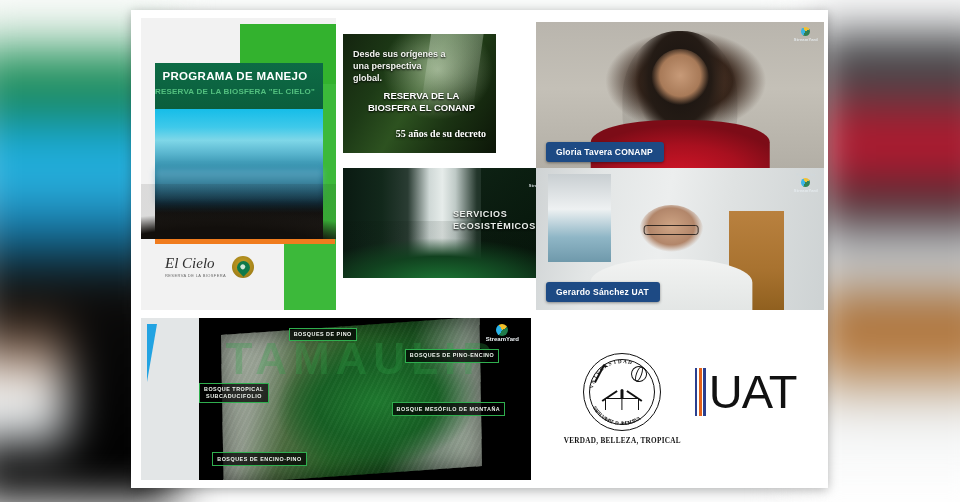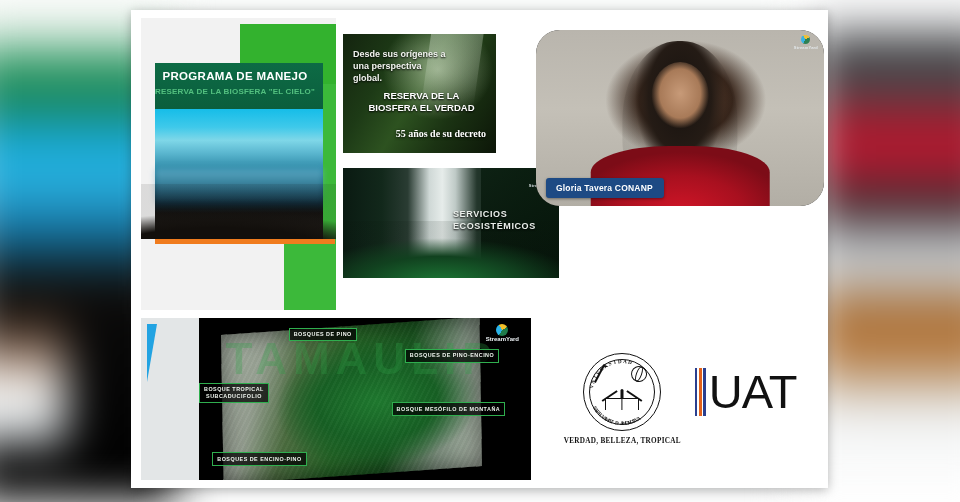--- a/index.html
+++ b/index.html
@@ -178,21 +178,21 @@
     width:9px; height:9px; border-radius:50%;
     background: conic-gradient(from 210deg,#2bb3e8 0deg 120deg,#f3c02a 120deg 210deg,#1f7a4a 210deg 360deg);
   }
   .sy-mini .txt { font-size:4px; color:#e8eef2; font-weight:bold; letter-spacing:.2px; }
   .sy-mini .pre { font-size:3.2px; color:#cfd8de; letter-spacing:.2px; }
 
   
   .vid {
     position:absolute; left:405px; width:288px; overflow:hidden; background:#1b1b1b;
   }
-  .vid-1 { top:20px; height:176px;border-radius:24px; }
+  .vid-1 { top:12px; height:148px; }
   .vid-2 { top:158px; height:142px; }
   .vid .frame { position:absolute; inset:0; }
   .vid-1 .frame {
     background:
       radial-gradient(45% 55% at 52% 40%, #6b4a38 0%, #3a271c 36%, rgba(0,0,0,0) 62%),
       linear-gradient(180deg,#b9b5ad 0%,#c4c0b7 45%,#b2aea5 100%);
   }
   .vid-1 .hair {
     position:absolute; left:50%; top:6%; width:40%; height:94%; transform:translateX(-50%);
     background: radial-gradient(50% 60% at 50% 34%, #17120f 0%, #241b15 55%, rgba(20,16,13,.1) 78%);
@@ -360,26 +360,35 @@
 
     <div class="cover">
       <div class="cover-green-top"></div>
       <div class="cover-green-right"></div>
       <div class="cover-band">
         <div class="t1">PROGRAMA DE MANEJO</div>
         <div class="t2">RESERVA DE LA BIOSFERA "EL CIELO"</div>
       </div>
       <div class="cover-photo"></div>
       <div class="cover-orange"></div>
+      <div class="cover-logo">
+        <div>
+          <div class="name">El Cielo</div>
+          <div class="sub">RESERVA DE LA BIOSFERA</div>
+        </div>
+        <div class="badge">
+            <i></i>
+          </div>
+      </div>
     </div>
 
     <div class="slide-a">
       <div class="jungle"></div>
       <div class="hdr">Desde sus orígenes a una perspectiva global.</div>
-      <div class="mid">RESERVA DE LA BIOSFERA EL VERDAD</div>
+      <div class="mid">RESERVA DE LA BIOSFERA EL CONANP</div>
       <div class="yrs">55 años de su decreto</div>
     </div>
 
     <div class="slide-b">
       <div class="falls"></div>
       <div class="cap">SERVICIOS ECOSISTÉMICOS</div>
       <div class="sy-mini">
         <div class="dot"></div>
         <div class="txt">StreamYard</div>
       </div>
@@ -391,20 +400,35 @@
         <div class="face"></div>
         <div class="shirt"></div>
       </div>
       <div class="sy-mini">
         <div class="dot"></div>
         <div class="txt">StreamYard</div>
       </div>
       <div class="namebar">Gloria Tavera CONANP</div>
     </div>
 
+    <div class="vid vid-2">
+      <div class="frame">
+        <div class="win"></div>
+        <div class="door"></div>
+        <div class="head"></div>
+        <div class="glasses"></div>
+        <div class="shirt"></div>
+      </div>
+      <div class="sy-mini">
+        <div class="pre">Powered by</div>
+        <div class="dot"></div>
+        <div class="txt">StreamYard</div>
+      </div>
+      <div class="namebar">Gerardo Sánchez UAT</div>
+    </div>
 
     <div class="mapwrap">
       <div class="map-left"></div>
       <div class="map-photo">
         <div class="terrain"></div>
         <div class="wm">TAMAULIPAS</div>
         <div class="maplabel l1">BOSQUES DE PINO</div>
         <div class="maplabel l2">BOSQUES DE PINO-ENCINO</div>
         <div class="maplabel l3">BOSQUE TROPICAL
 SUBCADUCIFOLIO</div>

